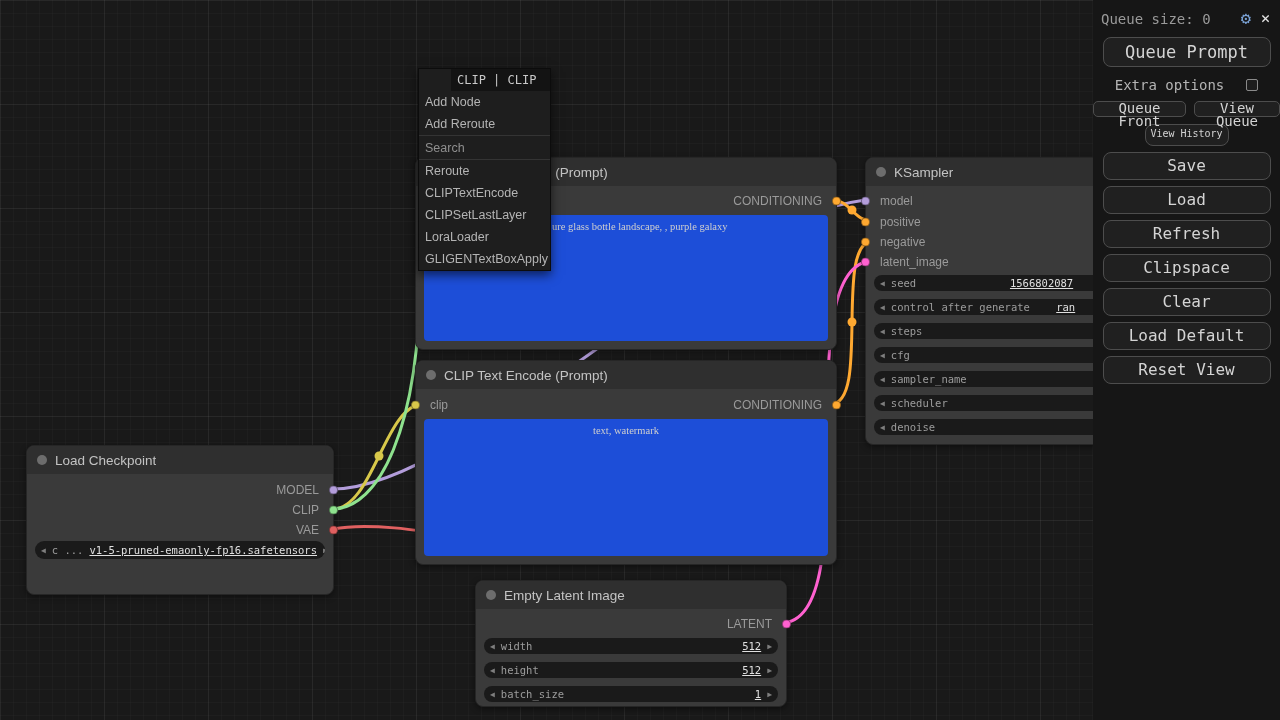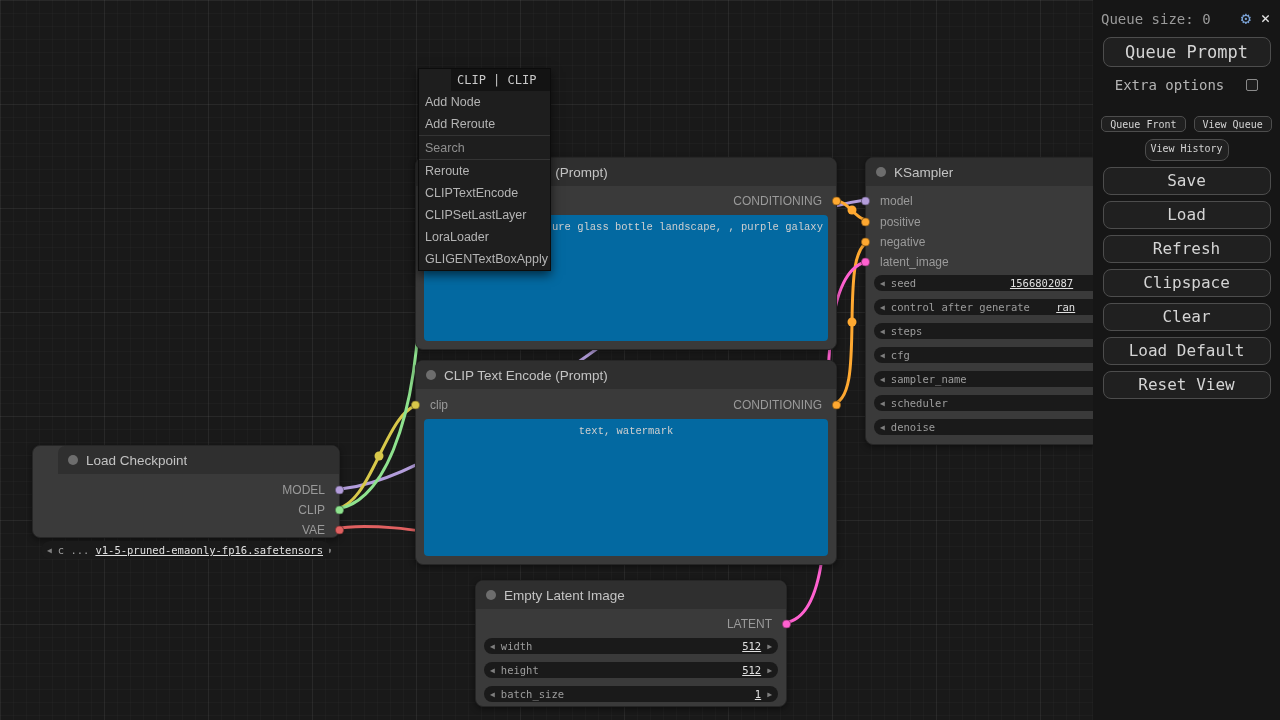--- a/index.html
+++ b/index.html
@@ -37,22 +37,22 @@
          transform:translateY(-50%); border:1px solid rgba(0,0,0,.4); }
   .dot.left  { left:-5px; }
   .dot.right { right:-5px; }
   .c-model { background:var(--model); }
   .c-clip  { background:var(--clip); }
   .c-clipin{ background:var(--clip_yellow); }
   .c-cond  { background:var(--conditioning); }
   .c-vae   { background:var(--vae); }
   .c-latent{ background:var(--latent); }
 
-  .textbox { position:absolute; left:8px; right:8px; background:#0369a1; border-radius:4px;
-             font-family:Liberation Mono, monospace; font-size:10.5px; color:#cfcfcf;
+  .textbox { position:absolute; left:8px; right:8px; background:#1d4ed8; border-radius:4px;
+             font-family:Liberation Serif, serif; font-size:10.5px; color:#cfcfcf;
              padding:6px 6px; white-space:nowrap; overflow:hidden; }
   .textbox.indent { padding-left:128px; }
 
   .pill { position:absolute; left:8px; right:8px; background:#1a1a1a; border-radius:9px;
           display:flex; align-items:center; font-family:"DejaVu Sans Mono", monospace;
           font-size:10.5px; overflow:hidden; }
   .pill .arrow { color:#7e7e7e; font-size:8px; padding:0 6px; flex:0 0 auto; }
   .pill .arrow.r { margin-left:auto; }
   .pill .wname { color:#9c9c9c; white-space:nowrap; }
   .pill .wval  { color:#e0e0e0; white-space:nowrap; margin-left:6px;text-decoration:underline; }
@@ -76,21 +76,21 @@
   .sb-gear { margin-left:auto; font-size:17px; color:var(--accent_gear); cursor:pointer; line-height:1; }
   .sb-close { margin-left:10px; font-size:15px; color:#e6e6e6; cursor:pointer; line-height:1; }
   .sb-btn { display:block; background:#202020; border:1px solid #4d4d4d; border-radius:8px;
             color:#d4d4d4; font-family:inherit; cursor:pointer; text-align:center; }
   .sb-queue { width:168px; height:30px; margin:10px auto 0; font-size:17px; }
   .sb-extra { display:flex; align-items:center; justify-content:center; gap:22px;
               margin-top:10px; font-size:14px; color:#b4b4b4; }
   .sb-check { width:12px; height:12px; border:1px solid #8a8a8a; background:#1d1d1d;
               border-radius:2px; cursor:pointer; }
   .sb-smallrow { display:flex; justify-content:center; gap:8px; margin-top:8px; }
-  .sb-small { height:16px; font-size:10px; line-height:13px; border-radius:5px; padding:0 8px;margin-top:15px; }
+  .sb-small { height:16px; font-size:14px; line-height:13px; border-radius:5px; padding:0 8px; }
   .sb-history { width:84px; margin:7px auto 0; font-size:10px; line-height:1.25; padding:3px 0 4px; }
   .sb-main { width:168px; height:28px; margin:6px auto 0; font-size:16px; }
   .sb-main.first { }
 </style>
 </head>
 <body>
 
 <div class="canvas">
 
   <svg class="wires" width="1280" height="720">
@@ -126,21 +126,21 @@
     </header>
     <div class="slot-row" style="top:34px;">
       <span class="dot left c-clipin"></span>
       <span class="slot-label in">clip</span>
       <span class="slot-label out">CONDITIONING</span>
       <span class="dot right c-cond"></span>
     </div>
     <div class="textbox" style="top:58px; bottom:8px;text-align:center;">text, watermark</div>
   </section>
 
-  <section class="node" style="left:32px; top:445px; width:308px; height:93px;padding-left:25px;">
+  <section class="node" style="left:26px; top:445px; width:308px; height:150px;">
     <header class="node-title">
       <span class="tdot"></span>
       <span class="ttext">Load Checkpoint</span>
     </header>
     <div class="slot-row" style="top:35px; height:18px;">
       <span class="slot-label out">MODEL</span>
       <span class="dot right c-model"></span>
     </div>
     <div class="slot-row" style="top:55px; height:18px;">
       <span class="slot-label out">CLIP</span>

